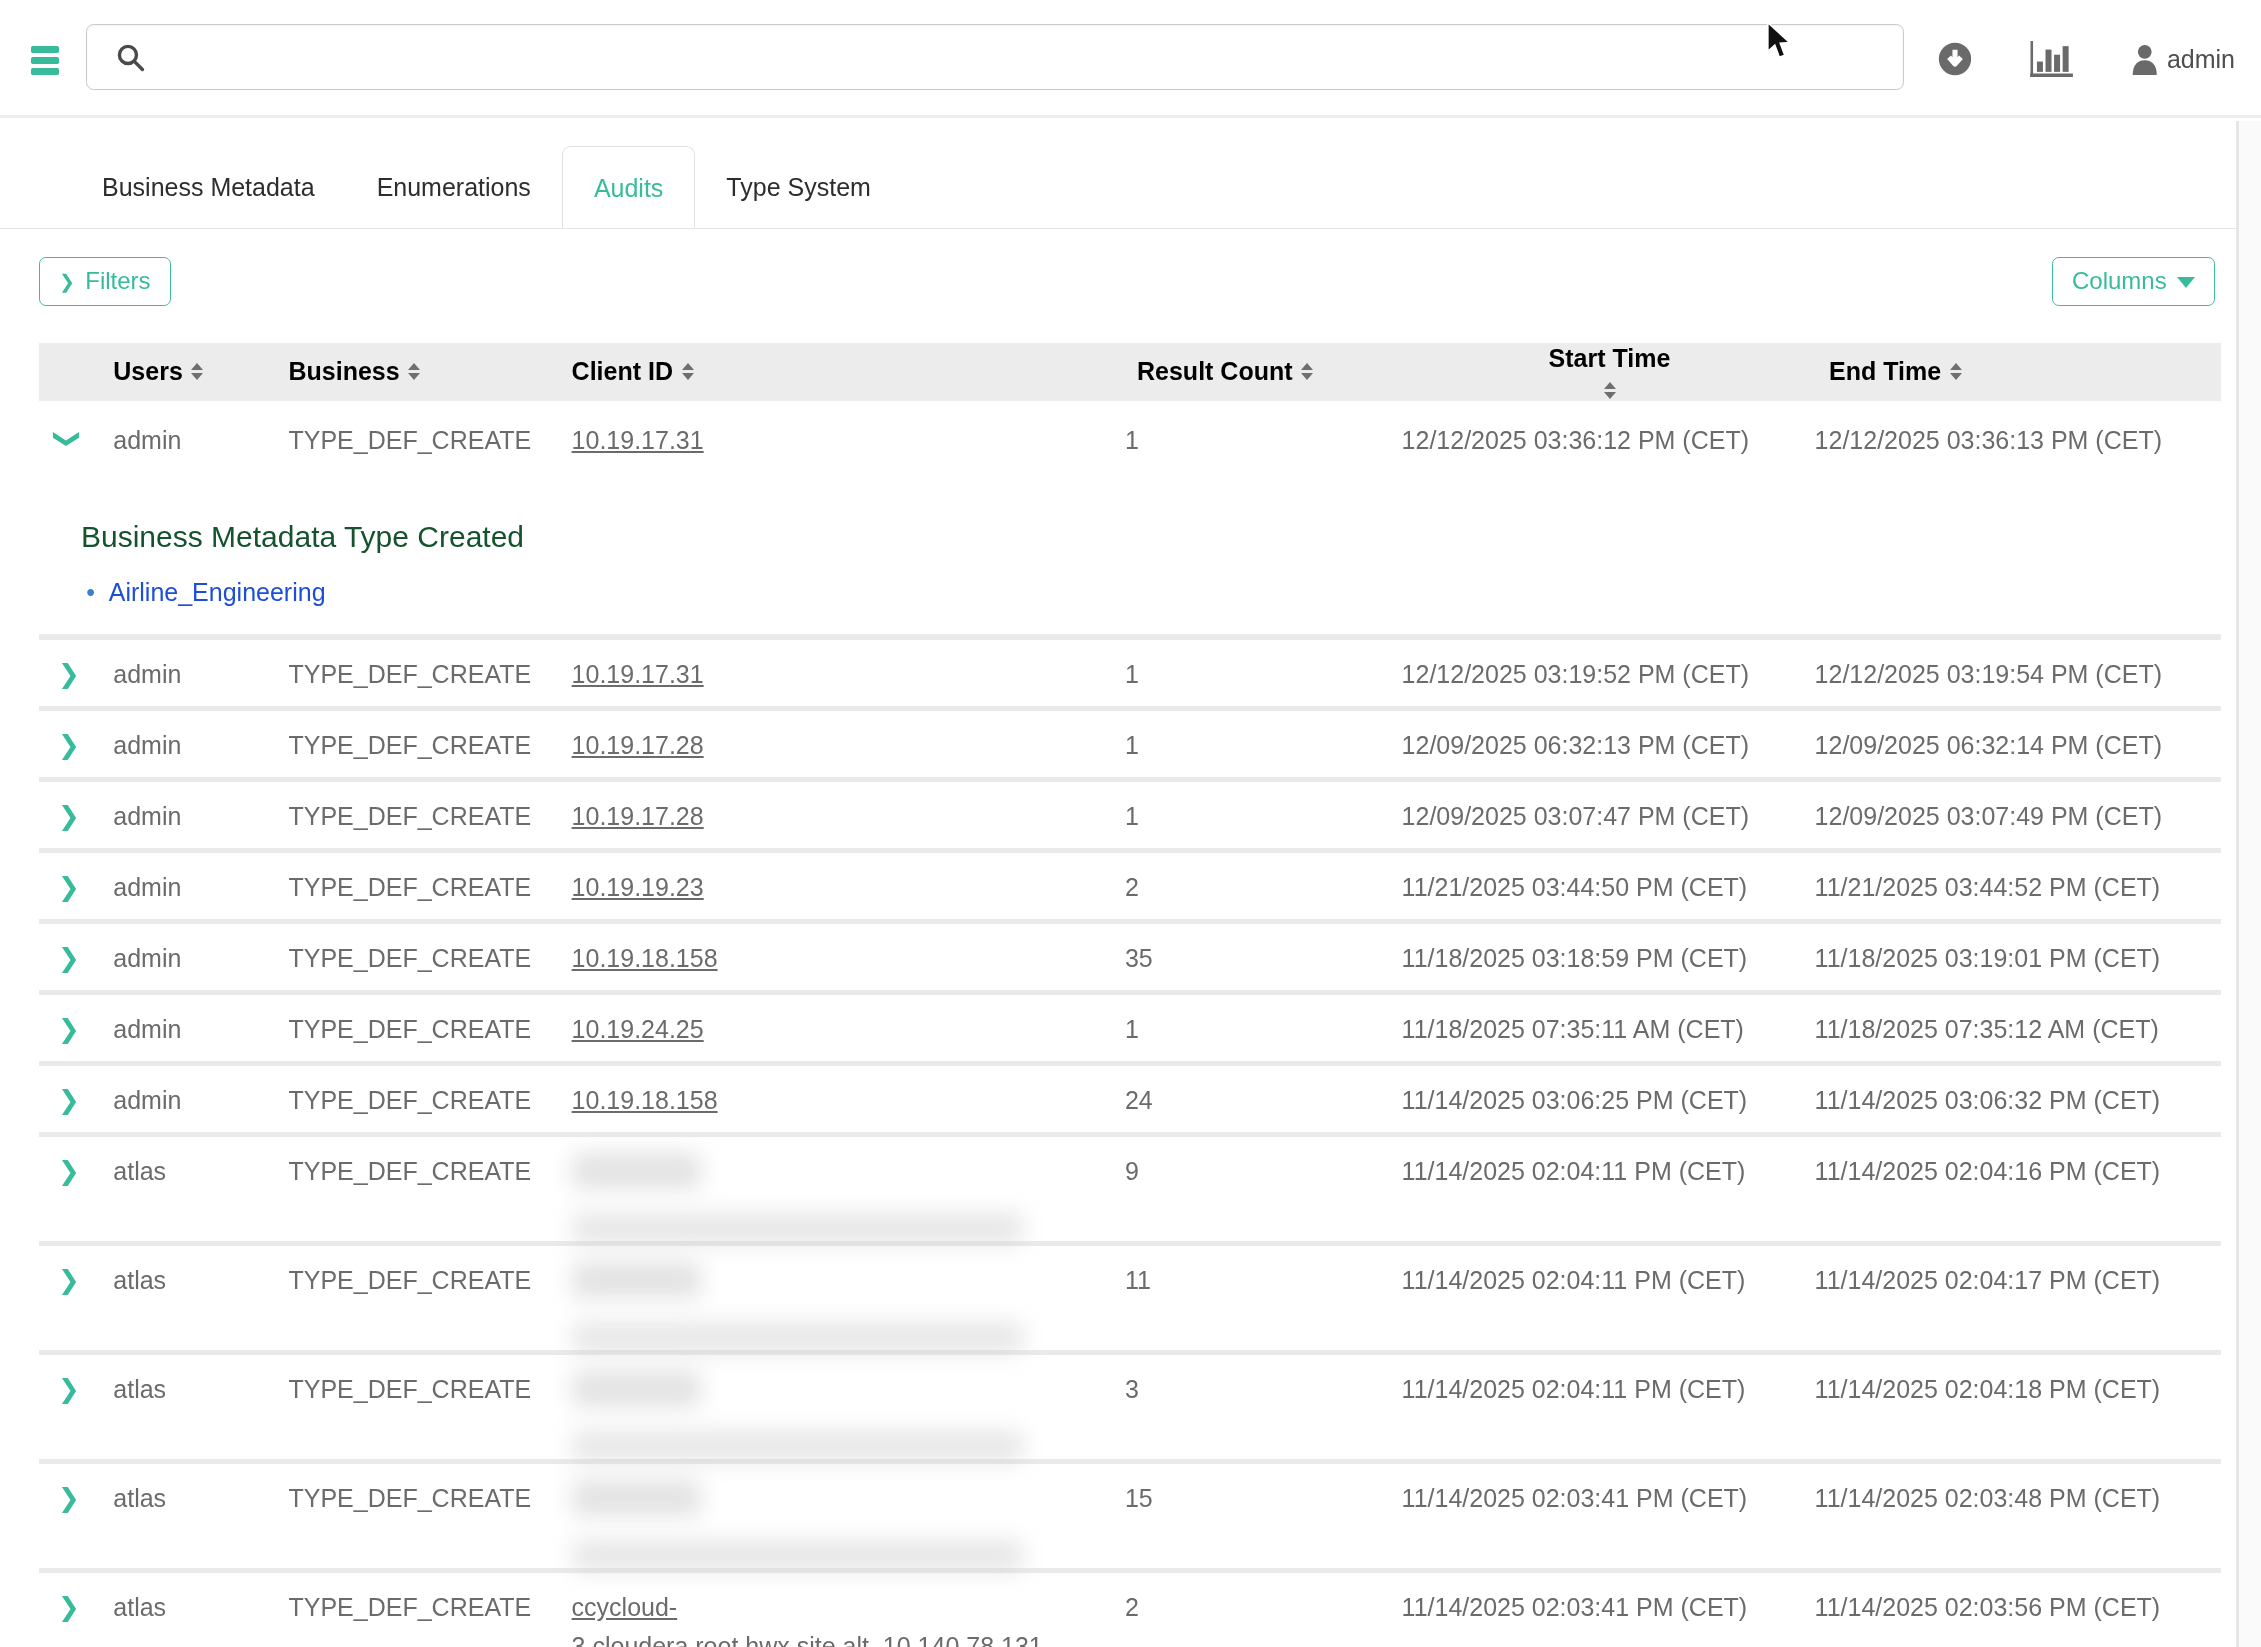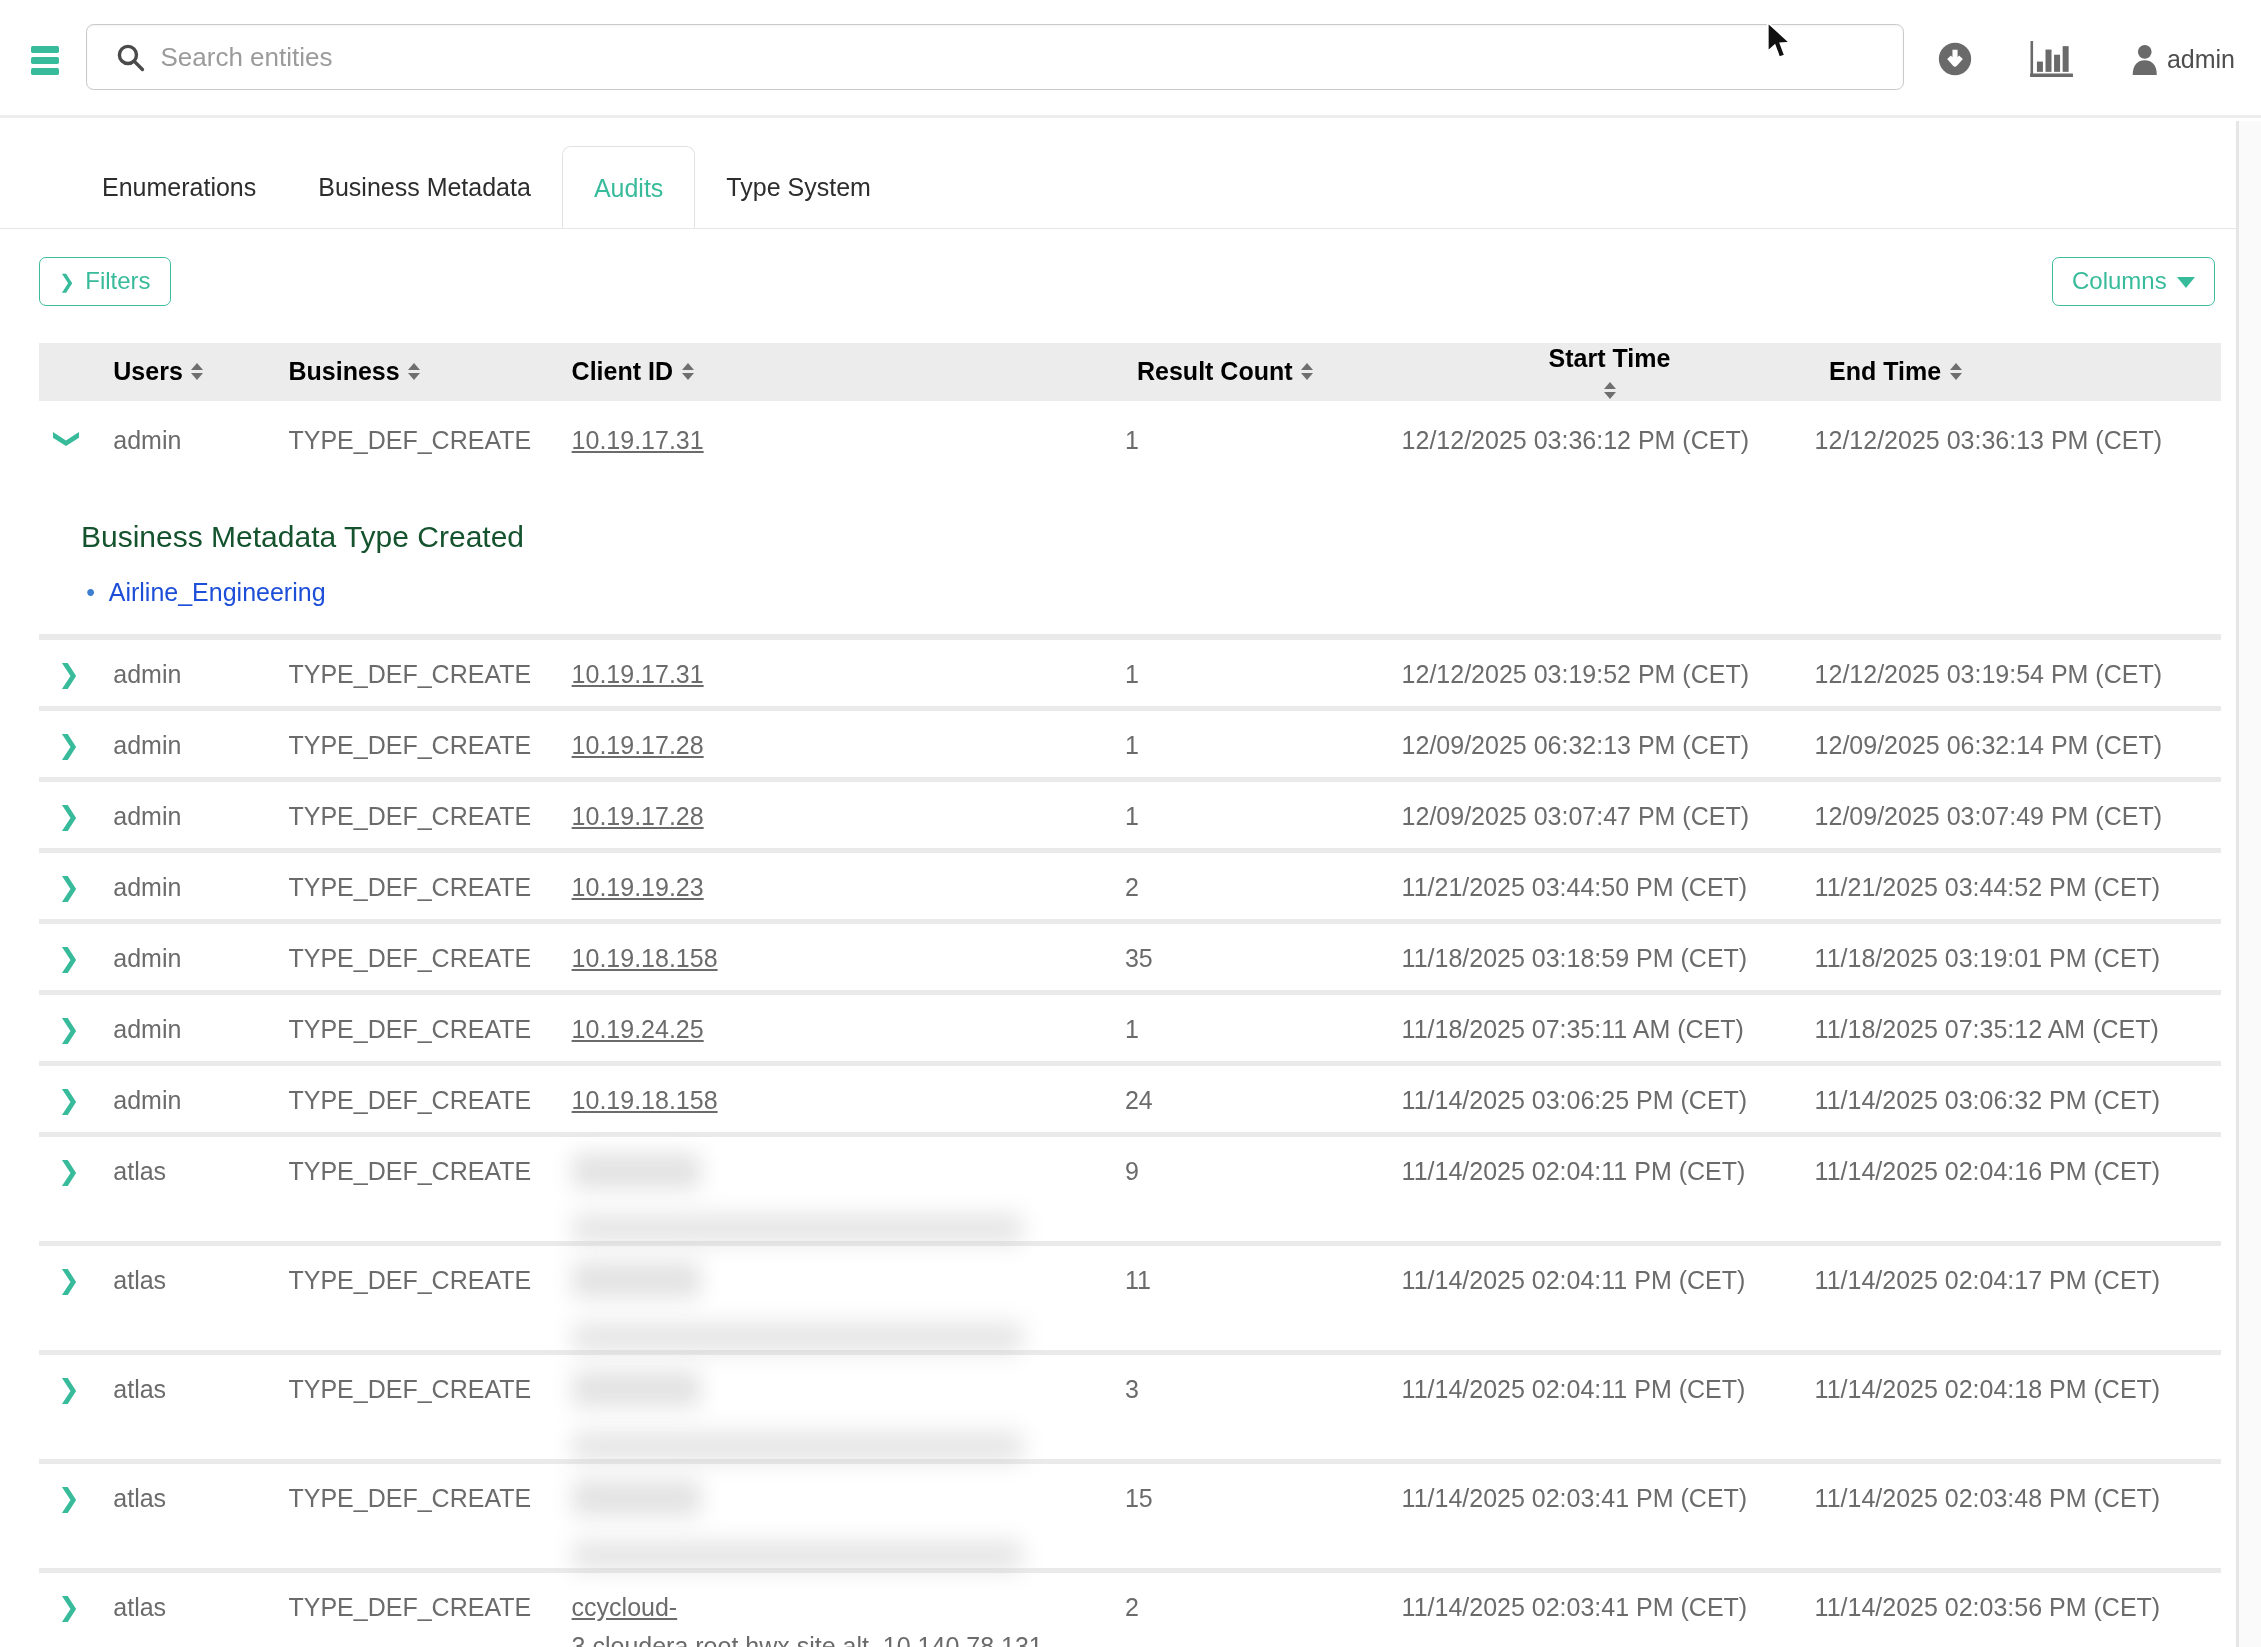--- a/index.html
+++ b/index.html
@@ -88,21 +88,20 @@
       <i></i>
       <i></i>
       <i></i>
     </div>
 
   <div class="searchbox">
     <svg width="29" height="29" viewBox="0 0 34 34">
       <circle cx="14" cy="14" r="10" fill="none" stroke="#4a4a4a" stroke-width="4"></circle>
       <line x1="21.5" y1="21.5" x2="31" y2="31" stroke="#4a4a4a" stroke-width="4" stroke-linecap="round"></line>
     </svg>
-    <input type="text" placeholder="Search entities" style="">
   </div>
 
   <div class="topicons">
     <svg width="34" height="34" viewBox="0 0 40 40">
       <circle cx="20" cy="20" r="19" fill="#6a6a6a"></circle>
       <path d="M20 9 L20 24 M13 18 L20 26 L27 18" stroke="#fff" stroke-width="6" fill="none" stroke-linejoin="round" stroke-linecap="butt"></path>
     </svg>
     <svg width="43" height="36" viewBox="0 0 50 42">
       <line x1="2" y1="0" x2="2" y2="39" stroke="#6a6a6a" stroke-width="3"></line>
       <line x1="0" y1="40" x2="50" y2="40" stroke="#6a6a6a" stroke-width="4"></line>
@@ -115,22 +114,22 @@
       <svg width="27.5" height="31" viewBox="0 0 32 36">
         <circle cx="16" cy="9" r="8" fill="#6a6a6a"></circle>
         <path d="M2 36 C2 24 8 19 16 19 C24 19 30 24 30 36 Z" fill="#6a6a6a"></path>
       </svg>
       <span>admin</span>
     </div>
   </div>
 </div>
 
 <nav class="tabs">
+    <div class="tab">Business Metadata</div>
     <div class="tab">Enumerations</div>
-    <div class="tab">Business Metadata</div>
     <div class="tab active">Audits</div>
     <div class="tab">Type System</div>
   </nav>
 
 <div class="toolbar">
   <div class="btn btn-filters">
     <span class="chev-small">❯</span>
     <span>Filters</span>
   </div>
   <div class="btn btn-columns">

